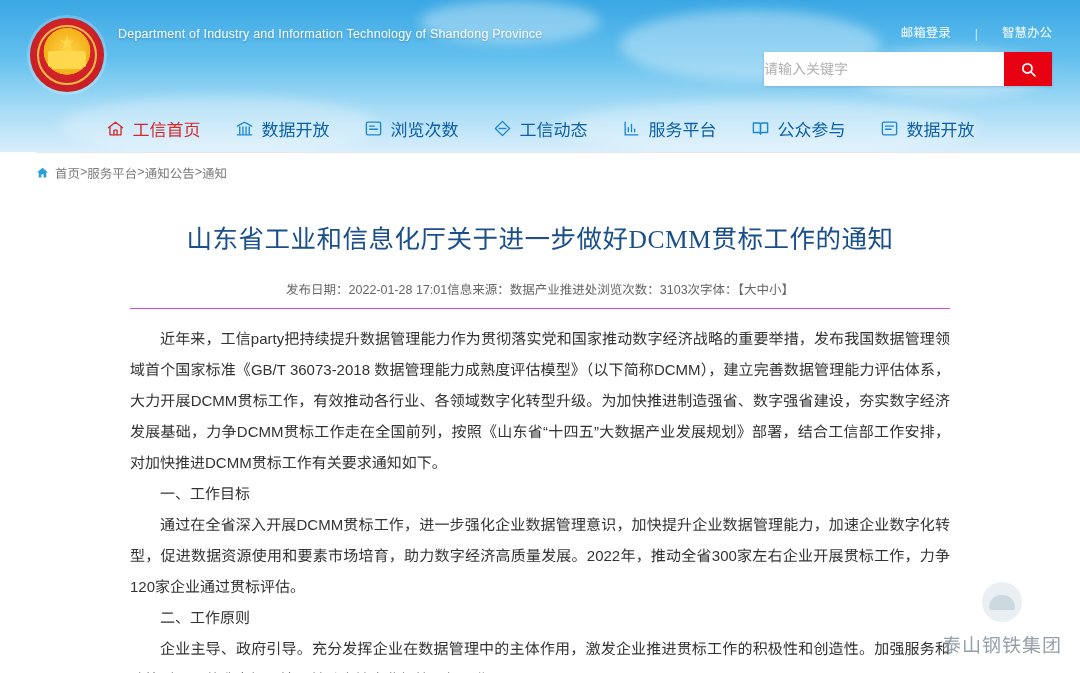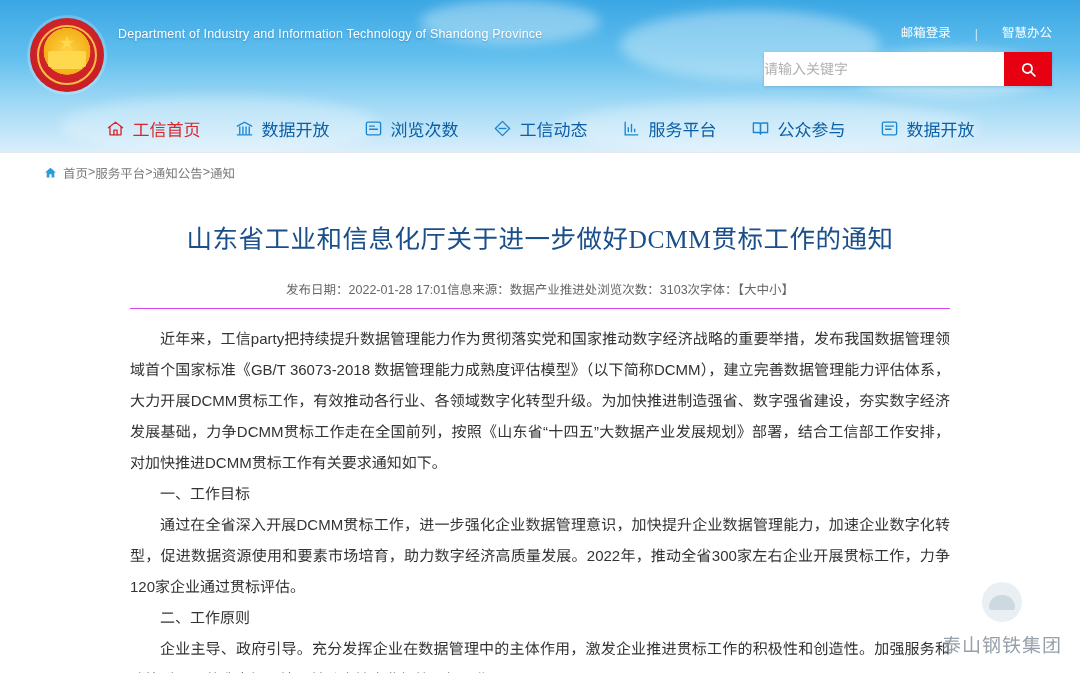--- a/index.html
+++ b/index.html
@@ -187,24 +187,24 @@
   .nav-item .nav-ico { display: flex; color: #1a86d0; }
   .nav-item.active { color: #d9262c; align-items: center; }
   .nav-item.active .nav-ico { color: #d9262c; }
 
   
   .crumb-wrap {
     border-top: 1px solid #e3e9ef;
     height: 38px;
     display: flex;
     align-items: center;
-    padding-left: 44px;
     font-size: 12.5px;
     color: #7a7a7a;
     background: #fff;
+    margin-left: 36px;
   }
   .crumb-home {
     color: #2a9cd8;
     margin-right: 6px;
     display: inline-flex;
   }
   .crumb-wrap a { color: #7a7a7a; text-decoration: none; }
 
   
   .article {

